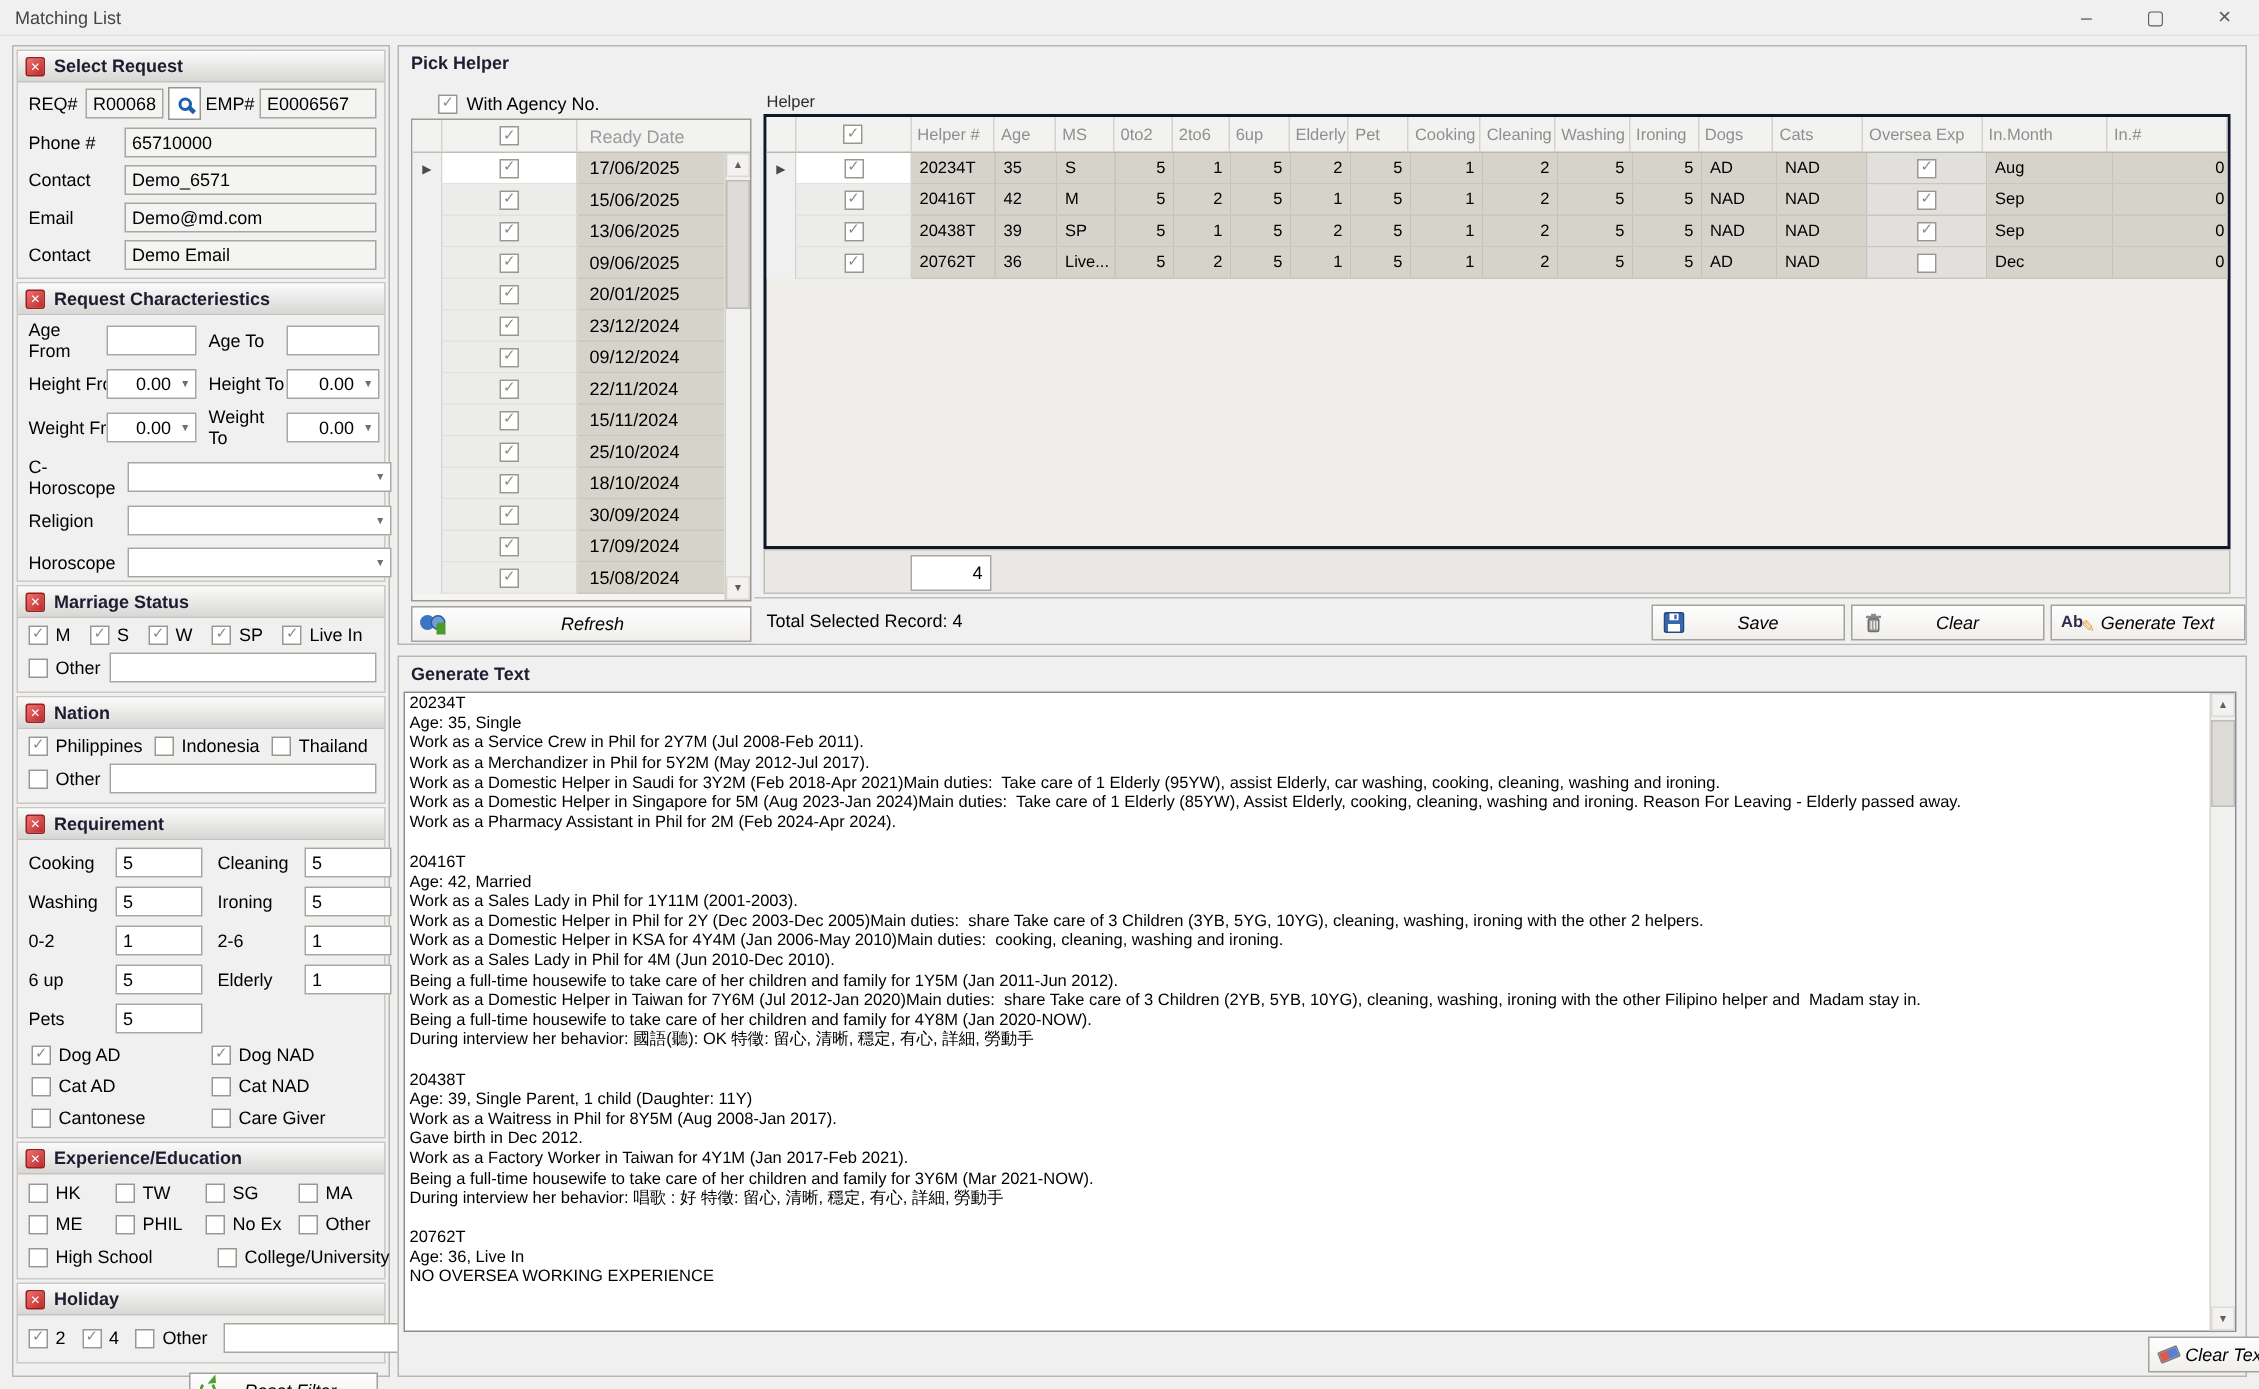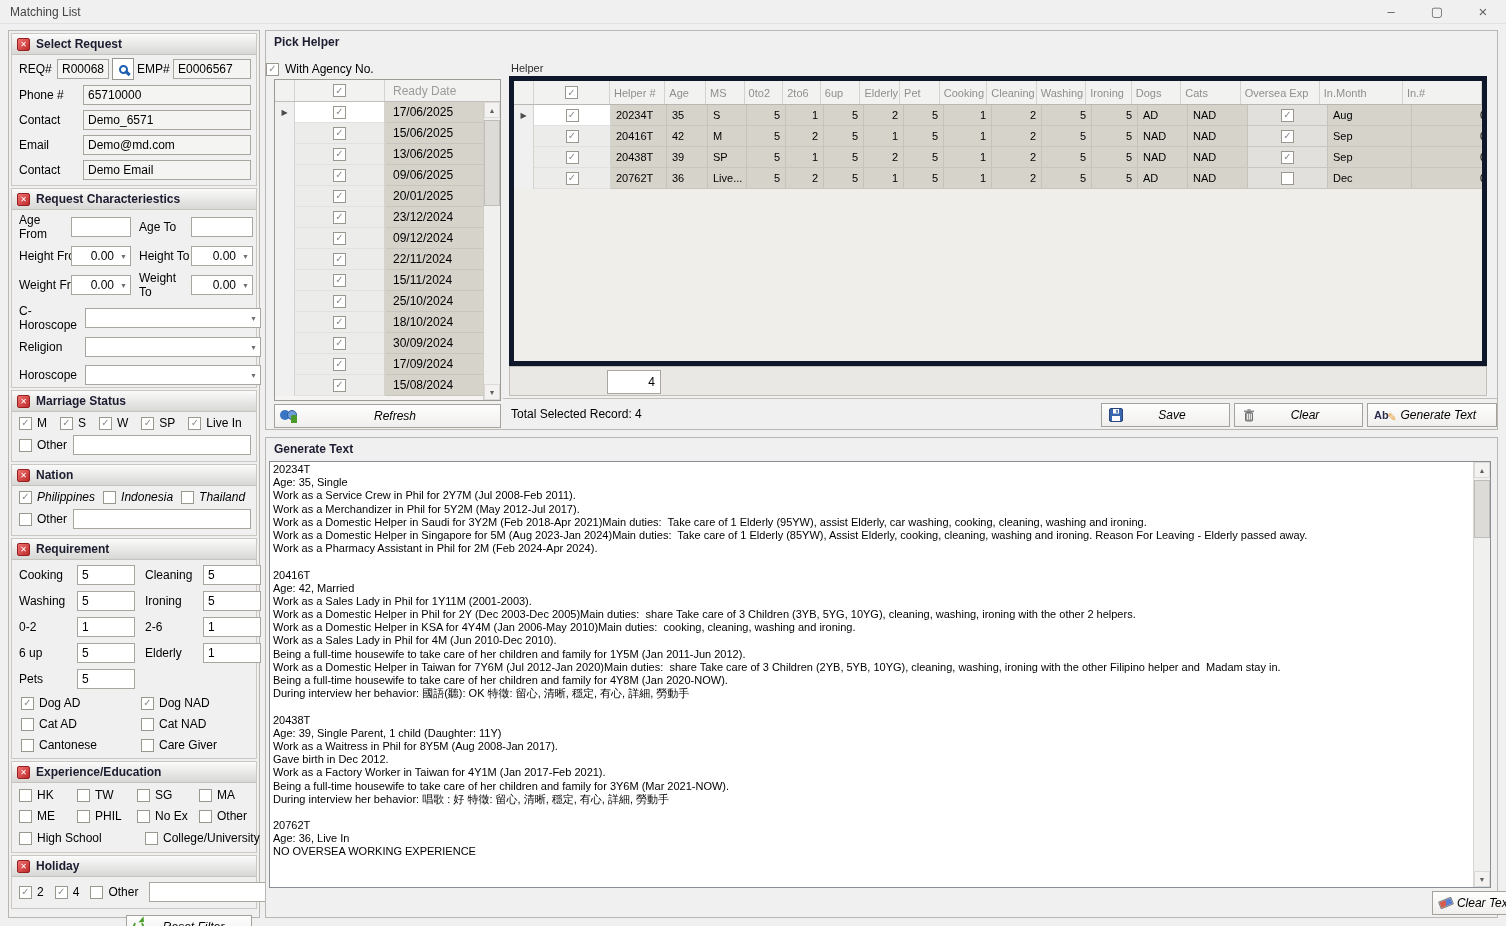--- a/index.html
+++ b/index.html
@@ -31,40 +31,40 @@
   .tb.white { background:#fff; }
   .combo { display:flex; align-items:center; border:1px solid #a9a6a0; background:#fff; height:20px; }
   .combo input { border:none; background:transparent; flex:1; min-width:0; font:12px "Liberation Sans",sans-serif; padding:0 3px; }
   .combo input.num { text-align:right; }
   .combo .arr { width:13px; text-align:center; color:#707070; font-size:7px; flex:none; }
   .cb { width:13px; height:13px; background:#fff; border:1px solid #9a978f; display:inline-flex; align-items:center; justify-content:center; flex:none; }
   .cb.checked::after { content:"✓"; font-size:10px; font-weight:bold; color:#8a8a8a; line-height:1; }
   .cb-item { display:inline-flex; align-items:center; gap:5px; }
   .cb-label { font-size:12px; }
   #marriage-options { display:flex; gap:13px; padding:4px 7px 2px 7px; }
-  #nation-options { display:flex; gap:8px; padding:4px 7px 2px 7px;font-style:italic; }
+  #nation-options { display:flex; gap:8px; padding:4px 7px 2px 7px; }
   #req-fields { display:grid; grid-template-columns:50px 60px 50px 60px; gap:6px 8px; padding:5px 7px; align-items:center; }
   #req-options { display:grid; grid-template-columns:120px 104px; gap:7px 0; padding:2px 7px 6px 9px; }
   #exp-options { display:grid; grid-template-columns:58px 60px 62px 48px; gap:7px 0; padding:5px 7px 2px 7px; }
   #exp-options2 { display:grid; grid-template-columns:126px 104px; gap:7px 0; padding:6px 7px 7px 7px; }
   #holiday-options { display:flex; gap:11px; padding:5px 7px 6px 7px; align-items:center; }
   .reset-row { display:flex; justify-content:flex-end; padding:4px 6px; }
   .btn { display:flex; align-items:center; border:1px solid #a5a29c; background:linear-gradient(#fefefe,#f0efed); height:23px; font-size:12px; cursor:default; }
   .btn .btn-label { flex:1; text-align:center; padding-right:8px;font-style:italic; }
   .reset-icon { width:11px; height:11px; border:2px solid #4aa02c; border-top-color:transparent; border-radius:50%; margin-left:6px; position:relative; flex:none; }
   .reset-icon::after { content:""; position:absolute; top:-5px; left:5px; border:4px solid transparent; border-left-color:#4aa02c; transform:rotate(40deg); }
 
   
   .sbtn { width:22px; height:22px; border:1px solid #98958f; background:#fff; display:flex; align-items:center; justify-content:center; margin:0 3px; flex:none; }
   .mag { width:9px; height:9px; border:2px solid #1d5fb0; border-radius:50%; position:relative; }
   .mag::after { content:""; position:absolute; width:3px; height:6px; background:#1d5fb0; right:-3px; bottom:-4px; transform:rotate(-45deg); }
 
   
   #pick-panel { left:265px; top:30px; width:1233px; height:400px; }
-  .agency-row { position:absolute; left:0; top:31px; display:flex; align-items:center; gap:6px; }
+  .agency-row { position:absolute; left:26px; top:31px; display:flex; align-items:center; gap:6px; }
 
   .dgrid { position:absolute; left:8px; top:48px; width:227px; height:322px; border:1px solid #9d9a93; background:#f5f4f2; }
   .dg-header { display:flex; height:22px; background:#f2f2f1; border-bottom:1px solid #c2bfba; }
   .dg-h-ind { width:20px; border-right:1px solid #d5d3cf; }
   .dg-h-cb { width:90px; border-right:1px solid #d5d3cf; display:flex; align-items:center; justify-content:center; }
   .dg-h-date { flex:1; display:flex; align-items:center; padding-left:8px; color:#9b9b9b; }
   .dg-rows { position:absolute; left:0; top:22px; right:17px; bottom:0; overflow:hidden; }
   .dg-row { display:flex; height:21px; }
   .dg-ind { width:20px; background:#f0f0f0; border-right:1px solid #d5d3cf; color:#4b4b4b; font-size:8px; display:flex; align-items:center; justify-content:center; }
   .dg-cbcell { width:90px; background:#ececeb; border-right:1px solid #d5d3cf; border-bottom:1px solid #e2e1df; display:flex; align-items:center; justify-content:center; }
@@ -76,21 +76,21 @@
   .vs-thumb { position:absolute; left:0; width:16px; background:#dcdbd8; border:1px solid #bfbdb9; }
 
   .refresh-btn { position:absolute; left:8px; top:373px; width:227px; height:24px; }
   .binoc { position:relative; width:18px; height:14px; margin-left:5px; flex:none; }
   .binoc i { position:absolute; border-radius:50%; }
   .binoc .c1 { left:0; top:1px; width:10px; height:10px; background:#3a76c4; }
   .binoc .c2 { left:7px; top:1px; width:10px; height:10px; background:#6f9dd8; border:1px solid #2d5c9c; }
   .binoc .man { left:11px; top:6px; width:6px; height:8px; background:#4c9a2a; border-radius:2px 2px 0 0; }
 
   .helper-caption { position:absolute; left:245px; top:31px; font-size:11px; color:#2e2e2e; }
-  .hgrid { position:absolute; left:243px; top:45px; width:978px; height:290px; border:5px solid #0f172a; background:#efeeeb; overflow:hidden; }
+  .hgrid { position:absolute; left:243px; top:45px; width:978px; height:290px; border:2px solid #0f172a; background:#efeeeb; overflow:hidden; }
   .hg-header { display:flex; height:24px; background:#f2f2f1; border-bottom:1px solid #bab7b2; }
   .hg-hcell { border-right:1px solid #d5d3cf; display:flex; align-items:center; padding:0 4px; color:#8f8f8f; font-size:11px; white-space:nowrap; overflow:hidden; }
   .hg-row { display:flex; height:21px; }
   .hg-ind { width:20px; background:#f0f0f0; border-right:1px solid #d5d3cf; color:#4b4b4b; font-size:8px; display:flex; align-items:center; justify-content:center; flex:none; }
   .hg-cbcell { width:77px; background:#ececeb; border-right:1px solid #d5d3cf; border-bottom:1px solid #e2e1df; display:flex; align-items:center; justify-content:center; flex:none; }
   .hg-cbcell.first { background:#fff; }
   .hg-cell { background:#d6d3cb; border-right:1px solid #c6c3bd; border-bottom:1px solid #c9c6c0; display:flex; align-items:center; padding:0 5px; font-size:11px; white-space:nowrap; overflow:hidden; flex:none; }
   .hg-cell.r { justify-content:flex-end; }
   .hg-cell.c { justify-content:center; background:#e2e0dc; }
   .hg-footer { position:absolute; left:243px; top:335px; width:978px; height:30px; background:#e9e8e5; border:1px solid #c2bfba; }

